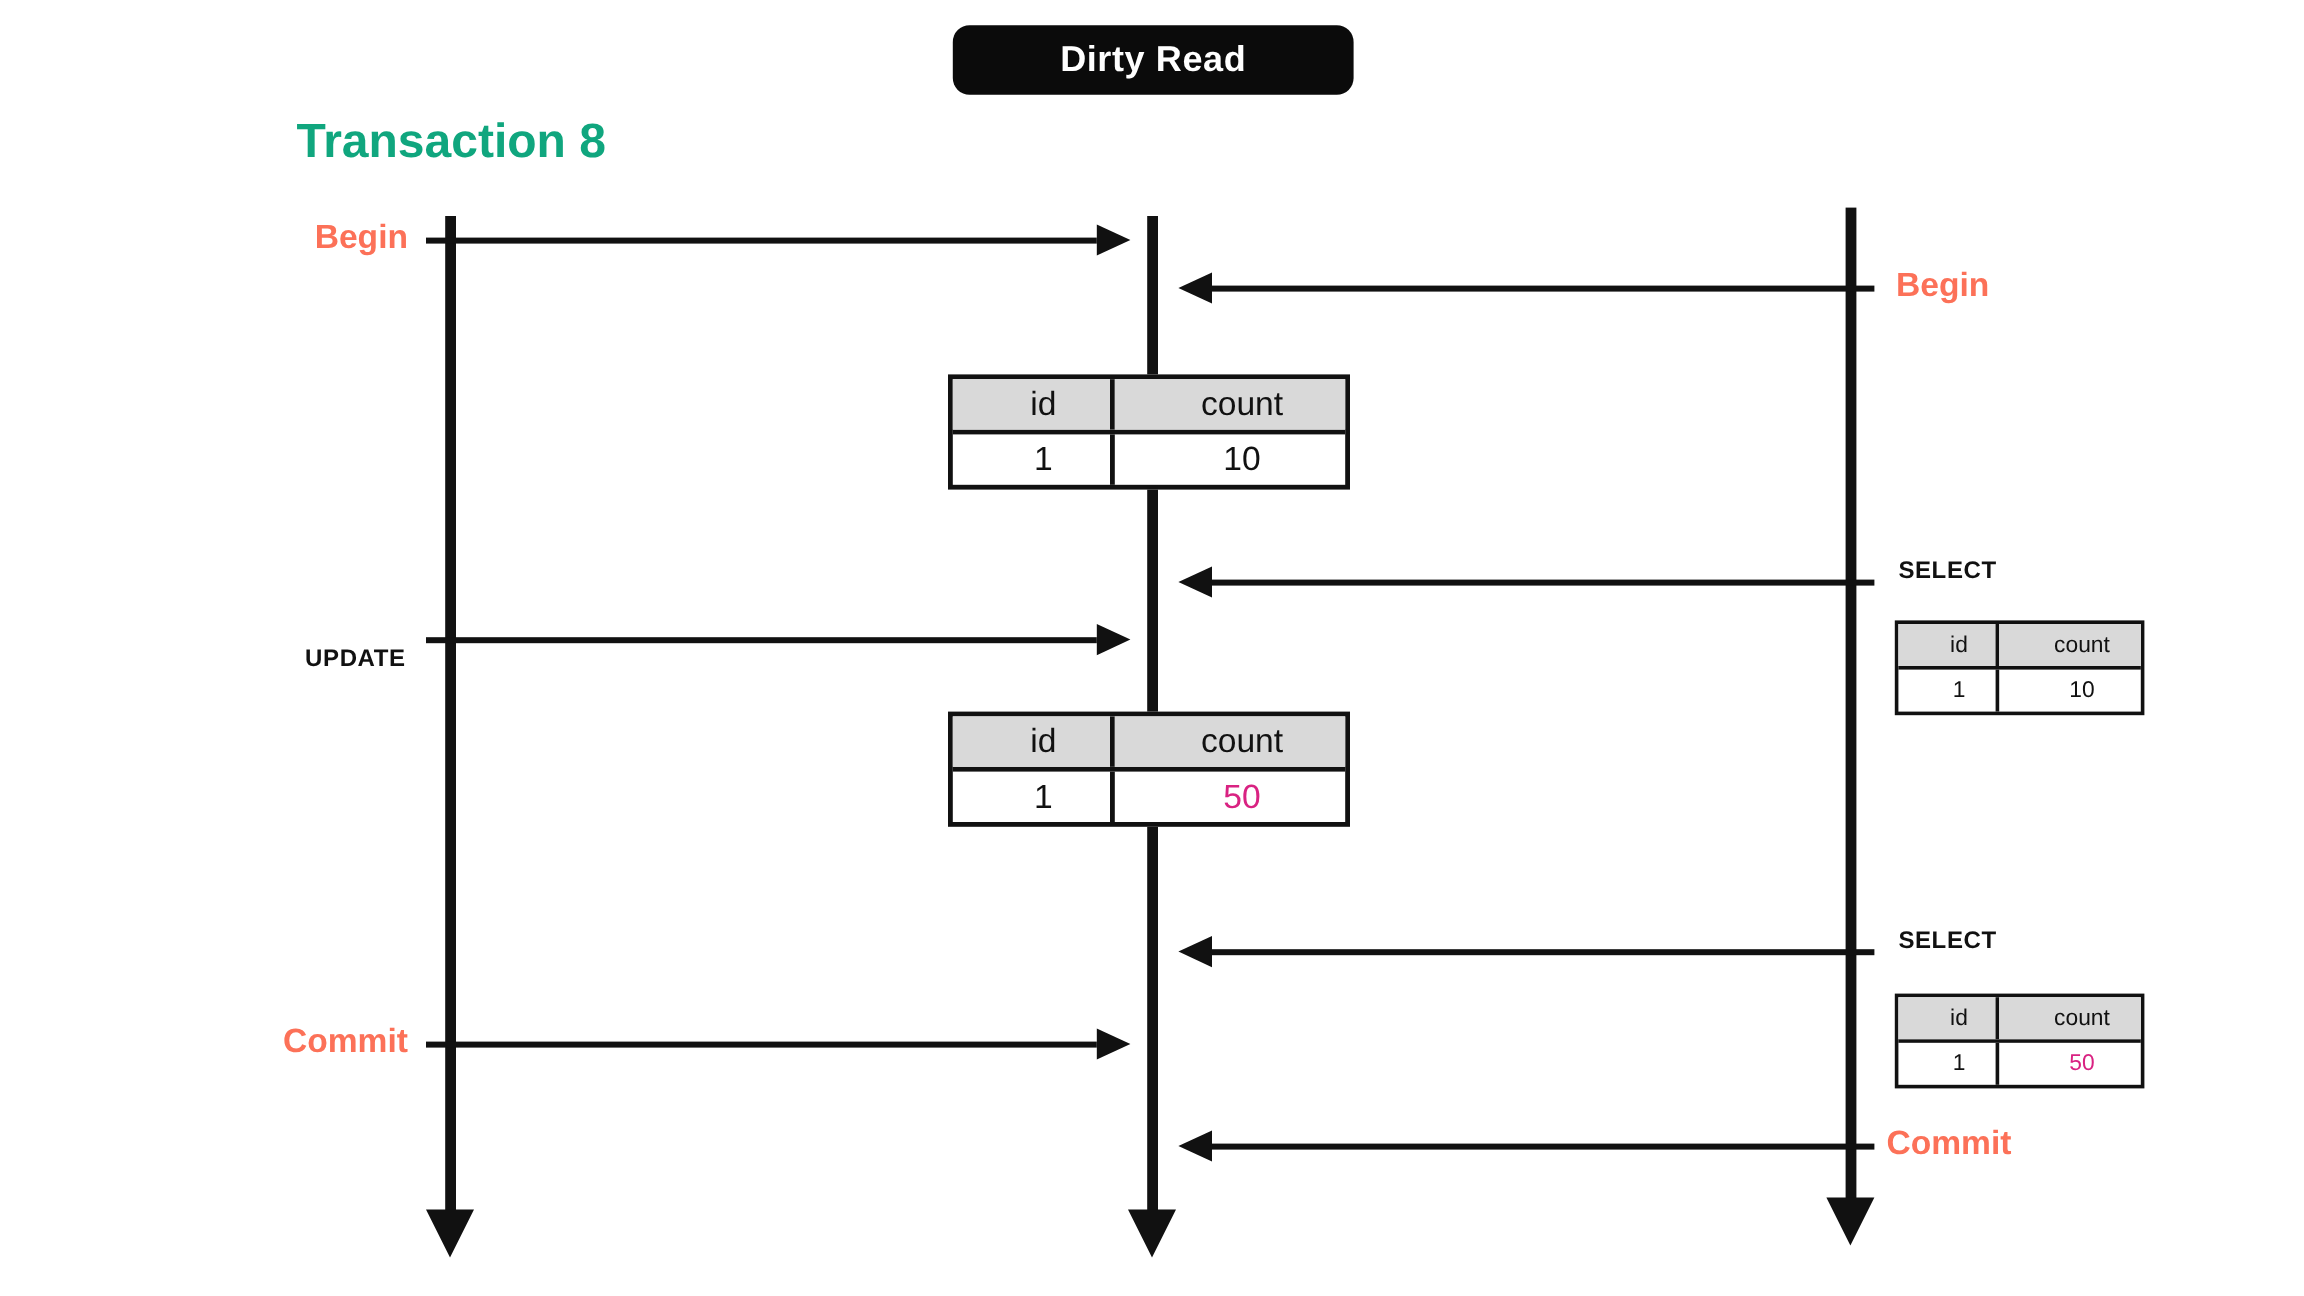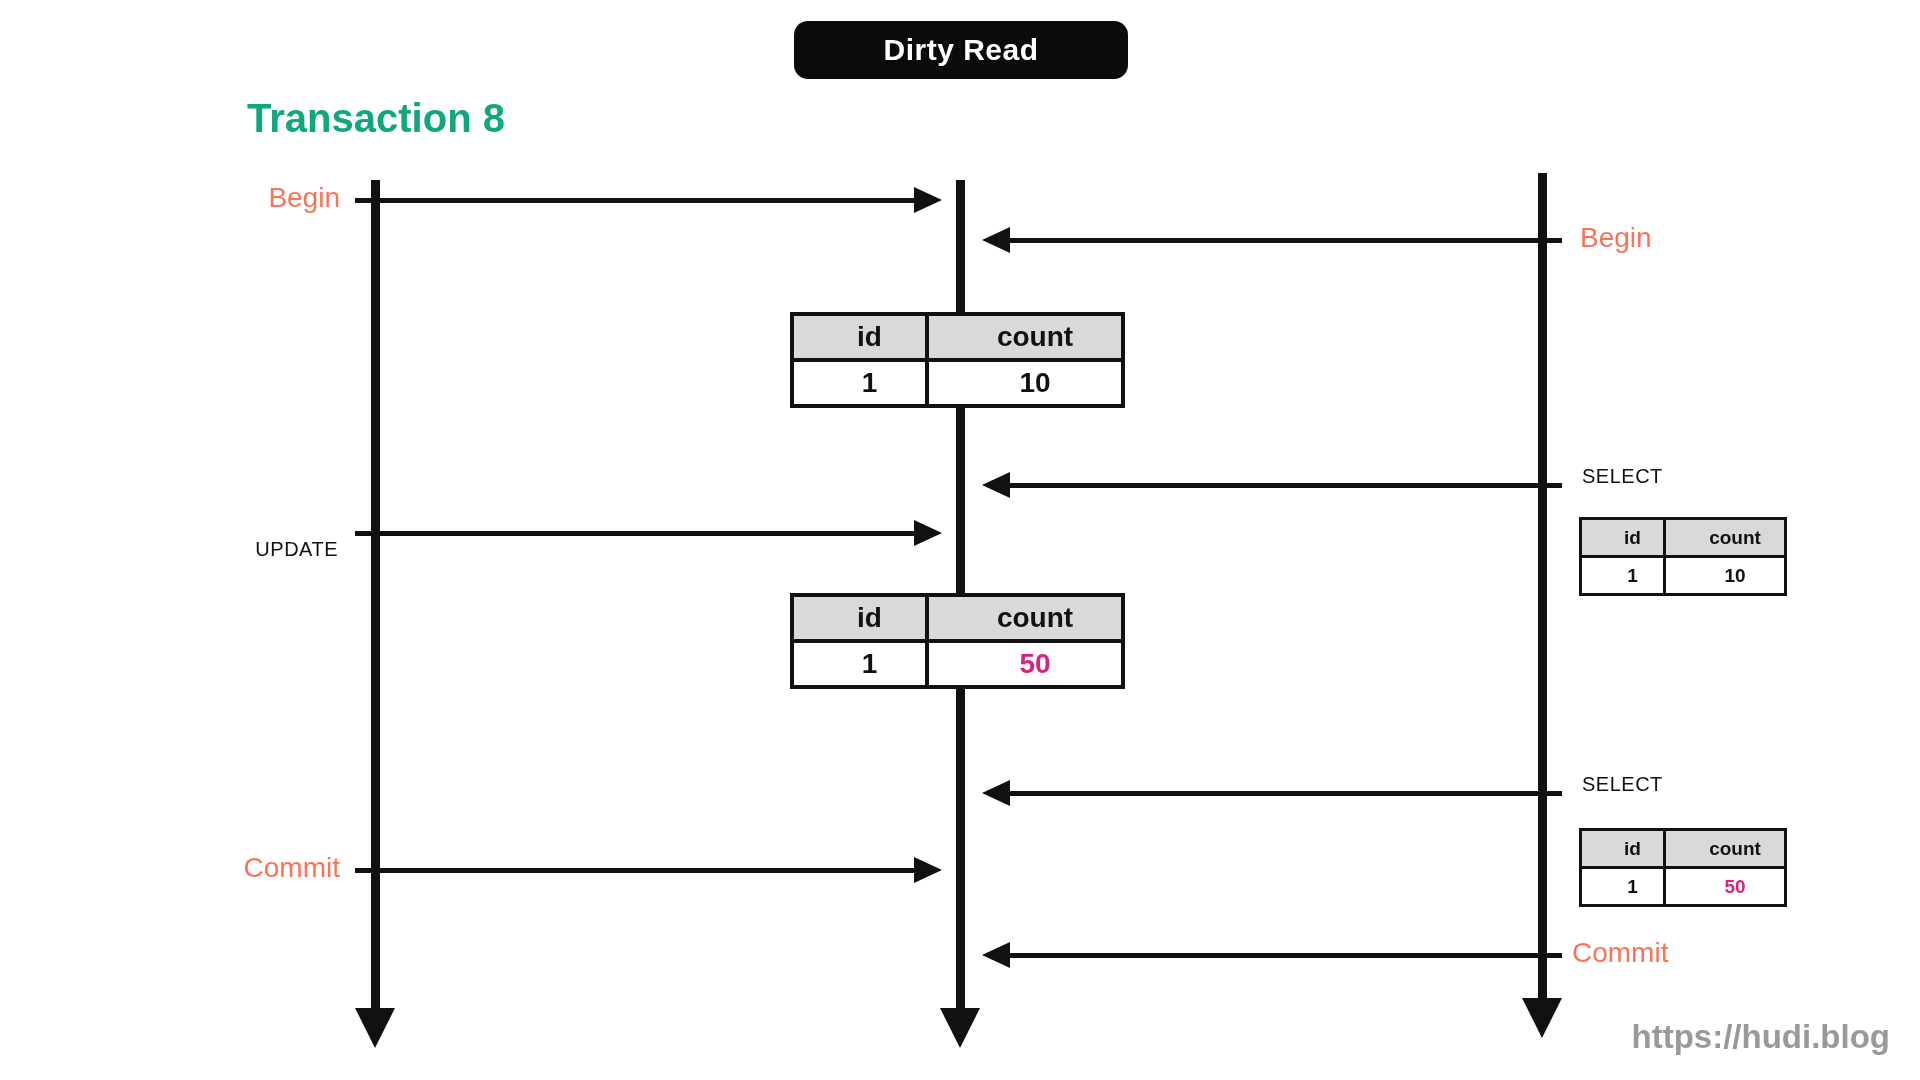--- a/index.html
+++ b/index.html
@@ -24,28 +24,28 @@
   .v-t2{left:1538px;top:173px;height:827px;}
   .vhead{position:absolute;width:0;height:0;border-left:20px solid transparent;border-right:20px solid transparent;border-top:40px solid var(--ink);}
   .vh-t1{left:355px;top:1008px;}
   .vh-mid{left:940px;top:1008px;}
   .vh-t2{left:1522px;top:998px;}
 
   .hline{position:absolute;height:5px;background:var(--ink);}
   .ahead-r{position:absolute;width:0;height:0;border-top:13px solid transparent;border-bottom:13px solid transparent;border-left:28px solid var(--ink);}
   .ahead-l{position:absolute;width:0;height:0;border-top:13px solid transparent;border-bottom:13px solid transparent;border-right:28px solid var(--ink);}
 
-  .evt-label{position:absolute;font-weight:normal;white-space:nowrap;}
+  .evt-label{position:absolute;font-weight:bold;white-space:nowrap;}
   .lbl-left{width:200px;text-align:right;}
   .salmon{color:var(--salmon);font-size:28px;}
   .dark{color:var(--ink);font-size:20px;letter-spacing:.5px;}
 
   .dtable{position:absolute;border:4px solid var(--ink);background:#ffffff;}
   .dtable .tr{display:flex;}
-  .dtable .td{display:flex;align-items:center;justify-content:center;font-weight:bold;color:var(--ink);padding-left:20px;}
+  .dtable .td{display:flex;align-items:center;justify-content:center;font-weight:normal;color:var(--ink);padding-left:20px;}
   .dtable .tr.head .td{background:var(--headerbg);}
   .dtable .td.c1{border-right:4px solid var(--ink);}
   .dtable .tr.head{border-bottom:4px solid var(--ink);}
   .tbl-big{left:790px;width:335px;}
   .tbl-big .td{font-size:28px;height:42px;}
   .tbl-big .td.c1{width:135px;}
   .tbl-big .td.c2{width:192px;}
   .tbl-sm{left:1579px;width:208px;}
   .tbl-sm{border-width:3px;}
   .tbl-sm .tr.head{border-bottom:3px solid var(--ink);}
@@ -139,15 +139,14 @@
   </div>
 
   <div class="evt-label lbl-left salmon" style="left:140px;top:852px;">Commit</div>
   <div class="hline" style="left:355px;top:868px;width:559px;"></div>
   <div class="ahead-r" style="left:914px;top:857px;"></div>
 
   <div class="evt-label salmon" style="left:1572px;top:937px;">Commit</div>
   <div class="hline" style="left:1010px;top:953px;width:552px;"></div>
   <div class="ahead-l" style="left:982px;top:942px;"></div>
 
-  <div class="watermark">https://hudi.blog</div>
 
 </div>
 
 </body></html>

